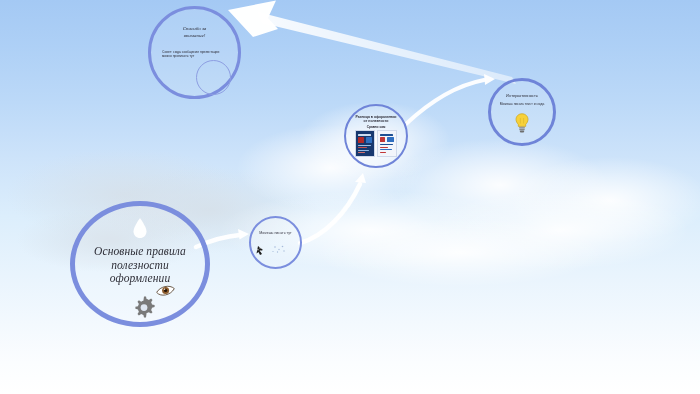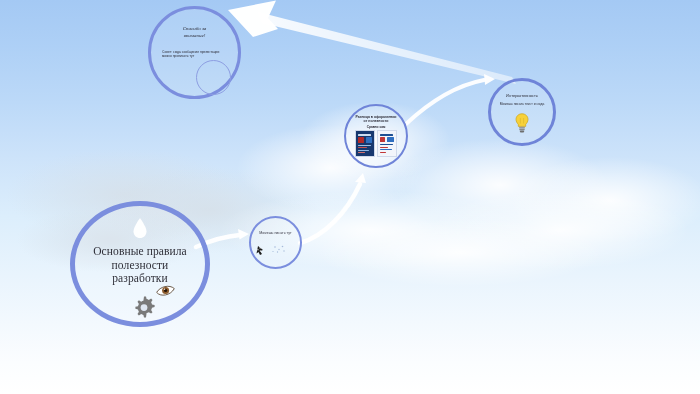--- a/index.html
+++ b/index.html
@@ -68,20 +68,21 @@
   }
   #node-main .droplet {
     position: absolute;
     left: 50%; top: 11px;
     transform: translateX(-50%);
   }
   #node-main .title {
     position: absolute;
     left: 8px; right: 8px; top: 39px;
     font-family: "Liberation Serif", serif;
+    font-style: italic;
     font-size: 11.5px;
     line-height: 13.5px;
     color: #2f2f38;
     letter-spacing: 0.1px;
   }
   #node-main .gear {
     position: absolute;
     left: 57px; top: 89px;
   }
   #node-main .eye {
@@ -255,21 +256,21 @@
 
   <div class="node" id="node-main">
 
     <svg class="droplet" width="16" height="22" viewBox="0 0 16 22">
       <path d="M8 1 C8 1 1.5 10 1.5 14.2 C1.5 18.2 4.4 21 8 21 C11.6 21 14.5 18.2 14.5 14.2 C14.5 10 8 1 8 1 Z" fill="#ffffff" opacity="0.97"></path>
     </svg>
 
     <div class="title">
       <div>Основные правила</div>
       <div>полезности</div>
-      <div>разработки</div>
+      <div>оформлении</div>
     </div>
 
     <svg class="gear" width="24" height="24" viewBox="0 0 24 24">
       <path fill="#7a7a7a" d="M12 1.5 l2 0 l0.6 2.6 a8.6 8.6 0 0 1 2.2 0.9 l2.3-1.4 1.4 1.4 -1.4 2.3 a8.6 8.6 0 0 1 0.9 2.2 l2.6 0.6 0 2 -2.6 0.6 a8.6 8.6 0 0 1-0.9 2.2 l1.4 2.3 -1.4 1.4 -2.3-1.4 a8.6 8.6 0 0 1-2.2 0.9 L14 22.5 l-2 0 -0.6-2.6 a8.6 8.6 0 0 1-2.2-0.9 l-2.3 1.4 -1.4-1.4 1.4-2.3 a8.6 8.6 0 0 1-0.9-2.2 L3.4 13.8 l0-2 2.6-0.6 a8.6 8.6 0 0 1 0.9-2.2 L5.5 6.7 l1.4-1.4 2.3 1.4 a8.6 8.6 0 0 1 2.2-0.9 Z"></path>
       <circle cx="12" cy="12.6" r="3.4" fill="#dfe7f2"></circle>
     </svg>
 
     <svg class="eye" width="19" height="12" viewBox="0 0 19 12">
       <path d="M0.7 7.4 C4 1.4, 13.5 -0.8, 18.3 3.6 C14.6 10.6, 4.4 12.2, 0.7 7.4 Z" fill="#ffffff"></path>
       <path d="M0.7 7.4 C4 1.4, 13.5 -0.8, 18.3 3.6 C14.6 10.6, 4.4 12.2, 0.7 7.4 Z" fill="none" stroke="#4a3520" stroke-width="0.8"></path>

